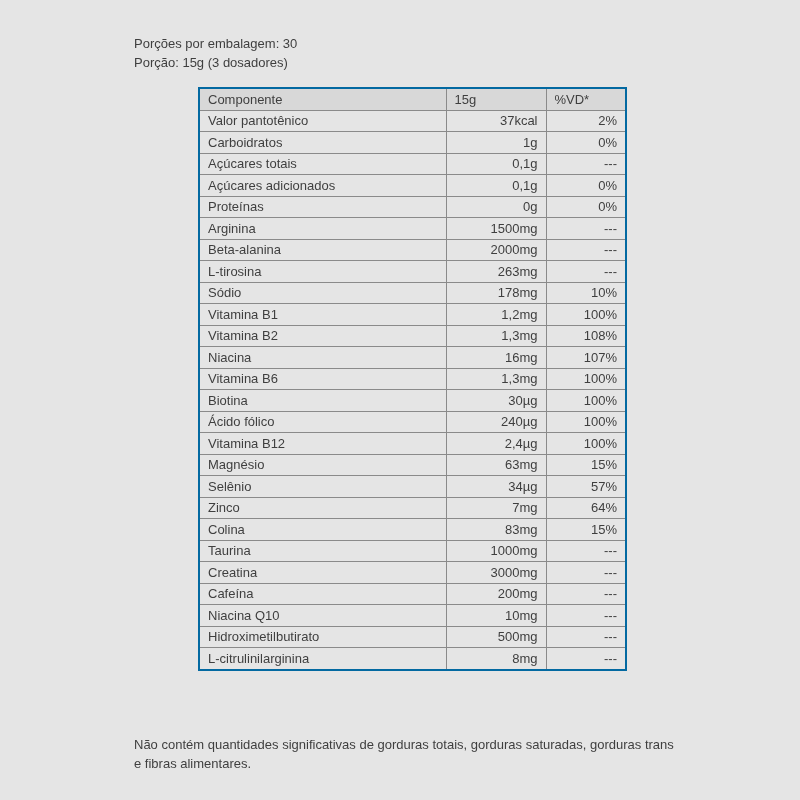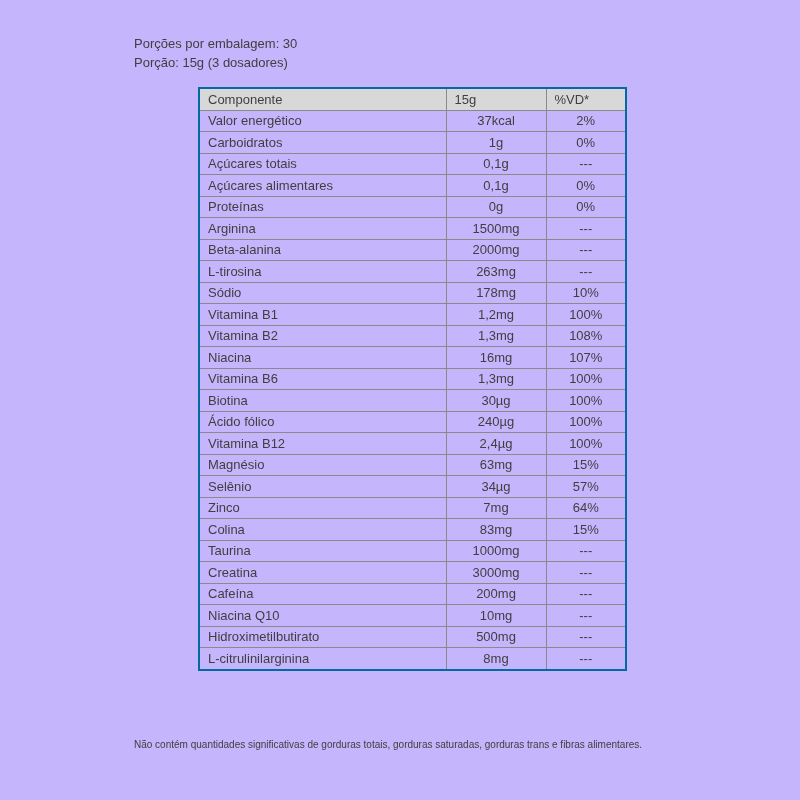--- a/index.html
+++ b/index.html
@@ -5,21 +5,21 @@
   html, body {
     margin: 0;
     padding: 0;
     background: #ffffff;
     font-family: "Liberation Sans", sans-serif;
   }
   .page {
     position: relative;
     width: 800px;
     height: 800px;
-    background: #c4b5fd;
+    background: #e5e5e5;
     overflow: hidden;
   }
   .intro {
     position: absolute;
     left: 134px;
     top: 34px;
     font-size: 13px;
     line-height: 19px;
     color: #3f3f3f;
   }
@@ -45,27 +45,27 @@
     white-space: nowrap;
     overflow: hidden;
   }
   table.facts thead th {
     background: #d8d8d8;
     font-weight: normal;
     text-align: left;
   }
   table.facts td:first-child { text-align: left; }
   table.facts td:nth-child(2),
-  table.facts td:nth-child(3) { text-align: center; }
+  table.facts td:nth-child(3) { text-align: right; }
   .footnote {
     position: absolute;
     left: 134px;
     top: 735px;
     width: 545px;
-    font-size: 10px;
+    font-size: 13px;
     line-height: 19px;
     color: #3f3f3f;
     margin: 0;
   }
 </style>
 </head>
 <body>
 
 <div class="page">
 
@@ -82,36 +82,36 @@
     </colgroup>
     <thead>
       <tr>
         <th>Componente</th>
         <th>15g</th>
         <th>%VD*</th>
       </tr>
     </thead>
     <tbody id="facts-body">
         <tr>
-          <td>Valor energético</td>
+          <td>Valor pantotênico</td>
           <td>37kcal</td>
           <td>2%</td>
         </tr>
         <tr>
           <td>Carboidratos</td>
           <td>1g</td>
           <td>0%</td>
         </tr>
         <tr>
           <td>Açúcares totais</td>
           <td>0,1g</td>
           <td>---</td>
         </tr>
         <tr>
-          <td>Açúcares alimentares</td>
+          <td>Açúcares adicionados</td>
           <td>0,1g</td>
           <td>0%</td>
         </tr>
         <tr>
           <td>Proteínas</td>
           <td>0g</td>
           <td>0%</td>
         </tr>
         <tr>
           <td>Arginina</td>

